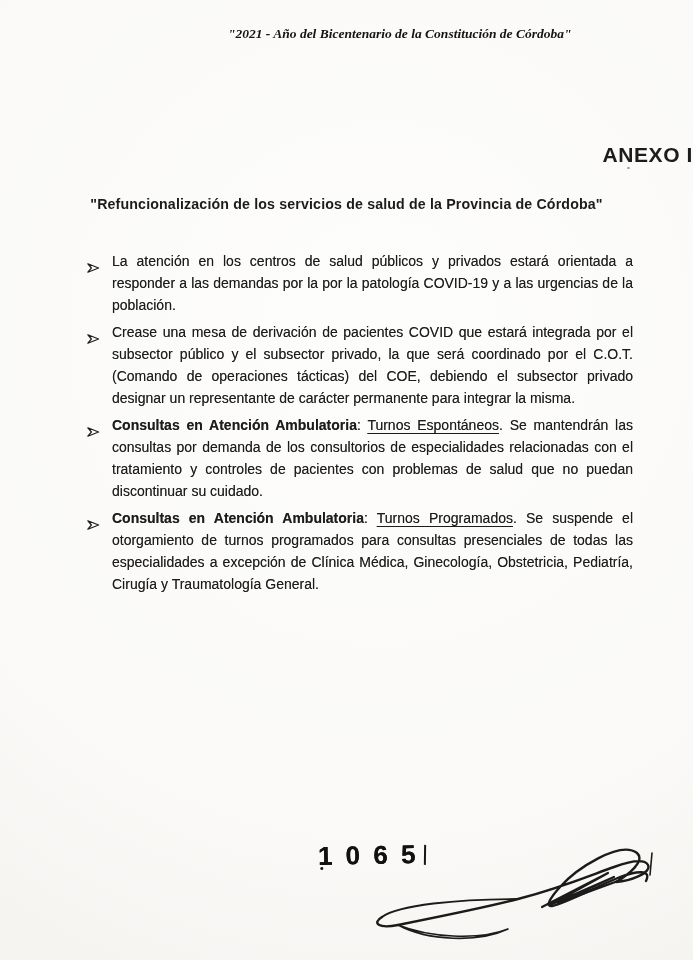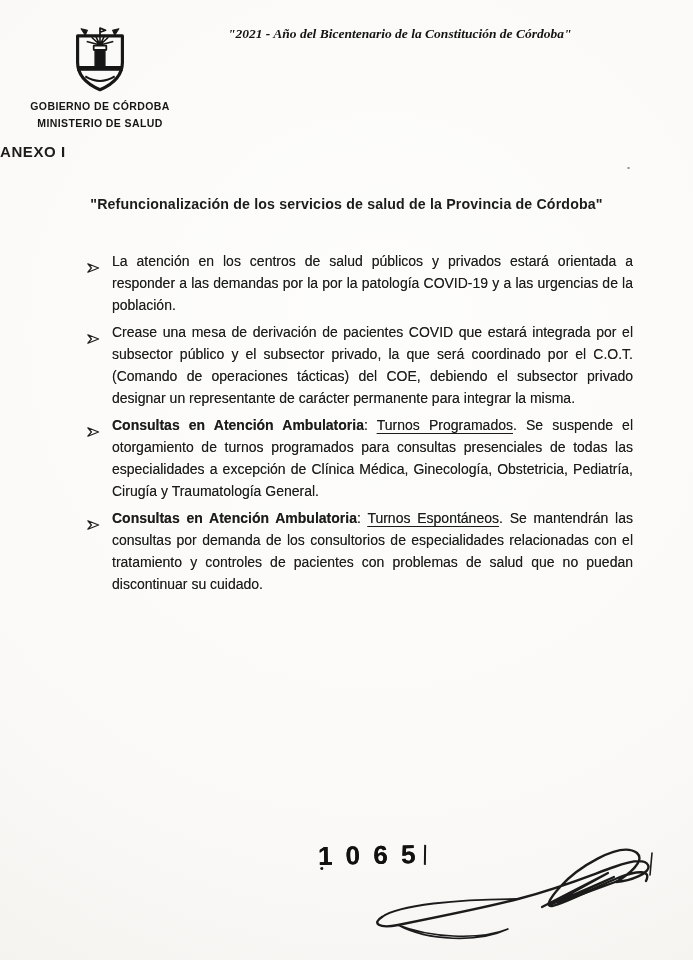--- a/index.html
+++ b/index.html
@@ -26,21 +26,21 @@
   }
   .logo-block svg{display:block;margin:0 auto;}
   .org{
     margin-top:4px;
     font-size:10.5px;font-weight:700;letter-spacing:.4px;
     line-height:13px;color:#151515;
   }
   
   .title{
     position:absolute;left:0;top:143px;width:100%;
-    text-align:left;font-size:15px;font-weight:700;letter-spacing:.6px;
+    text-align:right;font-size:21px;font-weight:700;letter-spacing:.6px;
   }
   .subtitle{
     position:absolute;left:40px;top:196px;width:613px;
     text-align:center;font-size:14.2px;font-weight:700;letter-spacing:.15px;
   }
   
   .list{
     position:absolute;left:85px;top:250px;width:548px;
     list-style:none;margin:0;padding:0;
     font-size:14px;line-height:22px;
@@ -76,57 +76,38 @@
   .signer .role{font-size:9.2px;font-weight:700;letter-spacing:.3px;margin-top:1px;color:#181818;}
   .speck{position:absolute;left:627px;top:167px;width:3px;height:2px;background:#9a9a96;border-radius:50%;}
 </style>
 </head>
 <body>
 
 <div class="page">
 
   <div class="quote">"2021 - Año del Bicentenario de la Constitución de Córdoba"</div>
 
-  <div class="logo-block">
-    <span>
-      <svg width="82" height="70" viewBox="0 0 90 100">
-        <g stroke="#161616" fill="none" stroke-linejoin="round">
-          <path d="M13,14 H77 V52 Q77,77 45,91 Q13,77 13,52 Z" stroke-width="4.5"></path>
-          <path d="M24,13 l-6,-9 l9,2 z" fill="#161616" stroke-width="1.5"></path>
-          <path d="M66,13 l6,-9 l-9,2 z" fill="#161616" stroke-width="1.5"></path>
-          <path d="M45,13 V3 l8,3 l-8,3" stroke-width="2.5"></path>
-          <path d="M45,27 L33,16 M45,27 L57,16 M45,27 L45,12 M45,27 L26,22 M45,27 L64,22 M45,27 L38,13 M45,27 L52,13" stroke-width="2.2"></path>
-          <path d="M36,28 h18 v6 h-18 z" stroke-width="2.5"></path>
-          <path d="M38,34 h14 v24 h-14 z" fill="#161616" stroke-width="2"></path>
-          <rect x="13" y="58" width="64" height="5" fill="#161616" stroke-width="1.5"></rect>
-          <path d="M24,72 q21,13 42,0" stroke-width="3"></path>
-        </g>
-      </svg>
-    </span>
-    <div class="org">GOBIERNO DE CÓRDOBA</div>
-    <div class="org">MINISTERIO DE SALUD</div>
-  </div>
 
   <div class="title">ANEXO I</div>
   <div class="subtitle">"Refuncionalización de los servicios de salud de la Provincia de Córdoba"</div>
   <div class="speck"></div>
 
   <ul class="list">
     <li><span class="arr"><svg width="14" height="12" viewBox="0 0 15 12">
             <path d="M2,1.5 L13.5,6 L2,10.5 L5.8,6 Z" fill="#fdfdfc" stroke="#1d1d1d" stroke-width="1.3" stroke-linejoin="round"></path>
           </svg></span><span class="b"></span><span></span><span class="u"></span><span>La atención en los centros de salud públicos y privados estará orientada a responder a las demandas por la por la patología COVID-19 y a las urgencias de la población.</span></li>
     <li><span class="arr"><svg width="14" height="12" viewBox="0 0 15 12">
             <path d="M2,1.5 L13.5,6 L2,10.5 L5.8,6 Z" fill="#fdfdfc" stroke="#1d1d1d" stroke-width="1.3" stroke-linejoin="round"></path>
           </svg></span><span class="b"></span><span></span><span class="u"></span><span>Crease una mesa de derivación de pacientes COVID que estará integrada por el subsector público y el subsector privado, la que será coordinado por el C.O.T. (Comando de operaciones tácticas) del COE, debiendo el subsector privado designar un representante de carácter permanente para integrar la misma.</span></li>
     <li><span class="arr"><svg width="14" height="12" viewBox="0 0 15 12">
             <path d="M2,1.5 L13.5,6 L2,10.5 L5.8,6 Z" fill="#fdfdfc" stroke="#1d1d1d" stroke-width="1.3" stroke-linejoin="round"></path>
-          </svg></span><span class="b">Consultas en Atención Ambulatoria</span><span>: </span><span class="u">Turnos Programados</span><span>. Se suspende el otorgamiento de turnos programados para consultas presenciales de todas las especialidades a excepción de Clínica Médica, Ginecología, Obstetricia, Pediatría, Cirugía y Traumatología General.</span></li>
+          </svg></span><span class="b">Consultas en Atención Ambulatoria</span><span>: </span><span class="u">Turnos Espontáneos</span><span>. Se mantendrán las consultas por demanda de los consultorios de especialidades relacionadas con el tratamiento y controles de pacientes con problemas de salud que no puedan discontinuar su cuidado.</span></li>
     <li><span class="arr"><svg width="14" height="12" viewBox="0 0 15 12">
             <path d="M2,1.5 L13.5,6 L2,10.5 L5.8,6 Z" fill="#fdfdfc" stroke="#1d1d1d" stroke-width="1.3" stroke-linejoin="round"></path>
-          </svg></span><span class="b">Consultas en Atención Ambulatoria</span><span>: </span><span class="u">Turnos Espontáneos</span><span>. Se mantendrán las consultas por demanda de los consultorios de especialidades relacionadas con el tratamiento y controles de pacientes con problemas de salud que no puedan discontinuar su cuidado.</span></li>
+          </svg></span><span class="b">Consultas en Atención Ambulatoria</span><span>: </span><span class="u">Turnos Programados</span><span>. Se suspende el otorgamiento de turnos programados para consultas presenciales de todas las especialidades a excepción de Clínica Médica, Ginecología, Obstetricia, Pediatría, Cirugía y Traumatología General.</span></li>
   </ul>
 
   <div class="stamp">1 0 6 5</div>
 
   <div class="signature">
     <svg width="302" height="100" viewBox="0 0 302 100">
       <g fill="none" stroke="#1b1b1b" stroke-linecap="round" stroke-linejoin="round">
         <path d="M14,72 C4,78 10,84 30,80 C70,72 120,62 150,54 C196,42 228,28 246,22 C260,17 276,13 280,20 C284,28 262,36 248,37 C260,30 278,16 269,8 C252,-5 208,24 192,42 C182,53 177,62 184,61 C198,58 232,40 252,32 C268,26 284,24 278,36" stroke-width="2.4"></path>
         <path d="M14,72 C30,60 90,54 150,54" stroke-width="1.8"></path>
         <path d="M174,62 L240,28 L182,60 L246,32 L190,58 L250,36 L198,54" stroke-width="2.2"></path>

